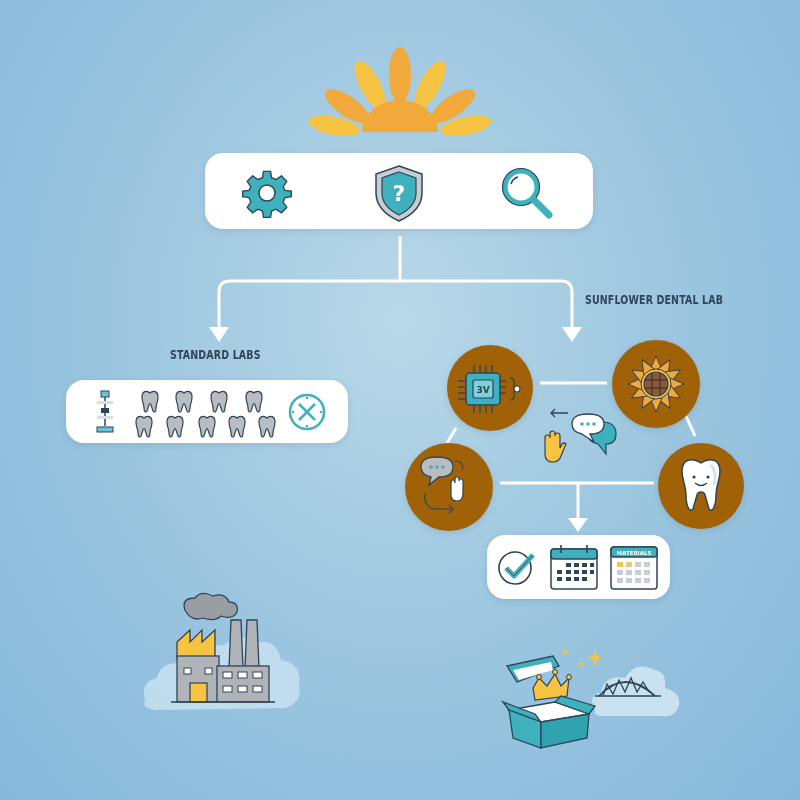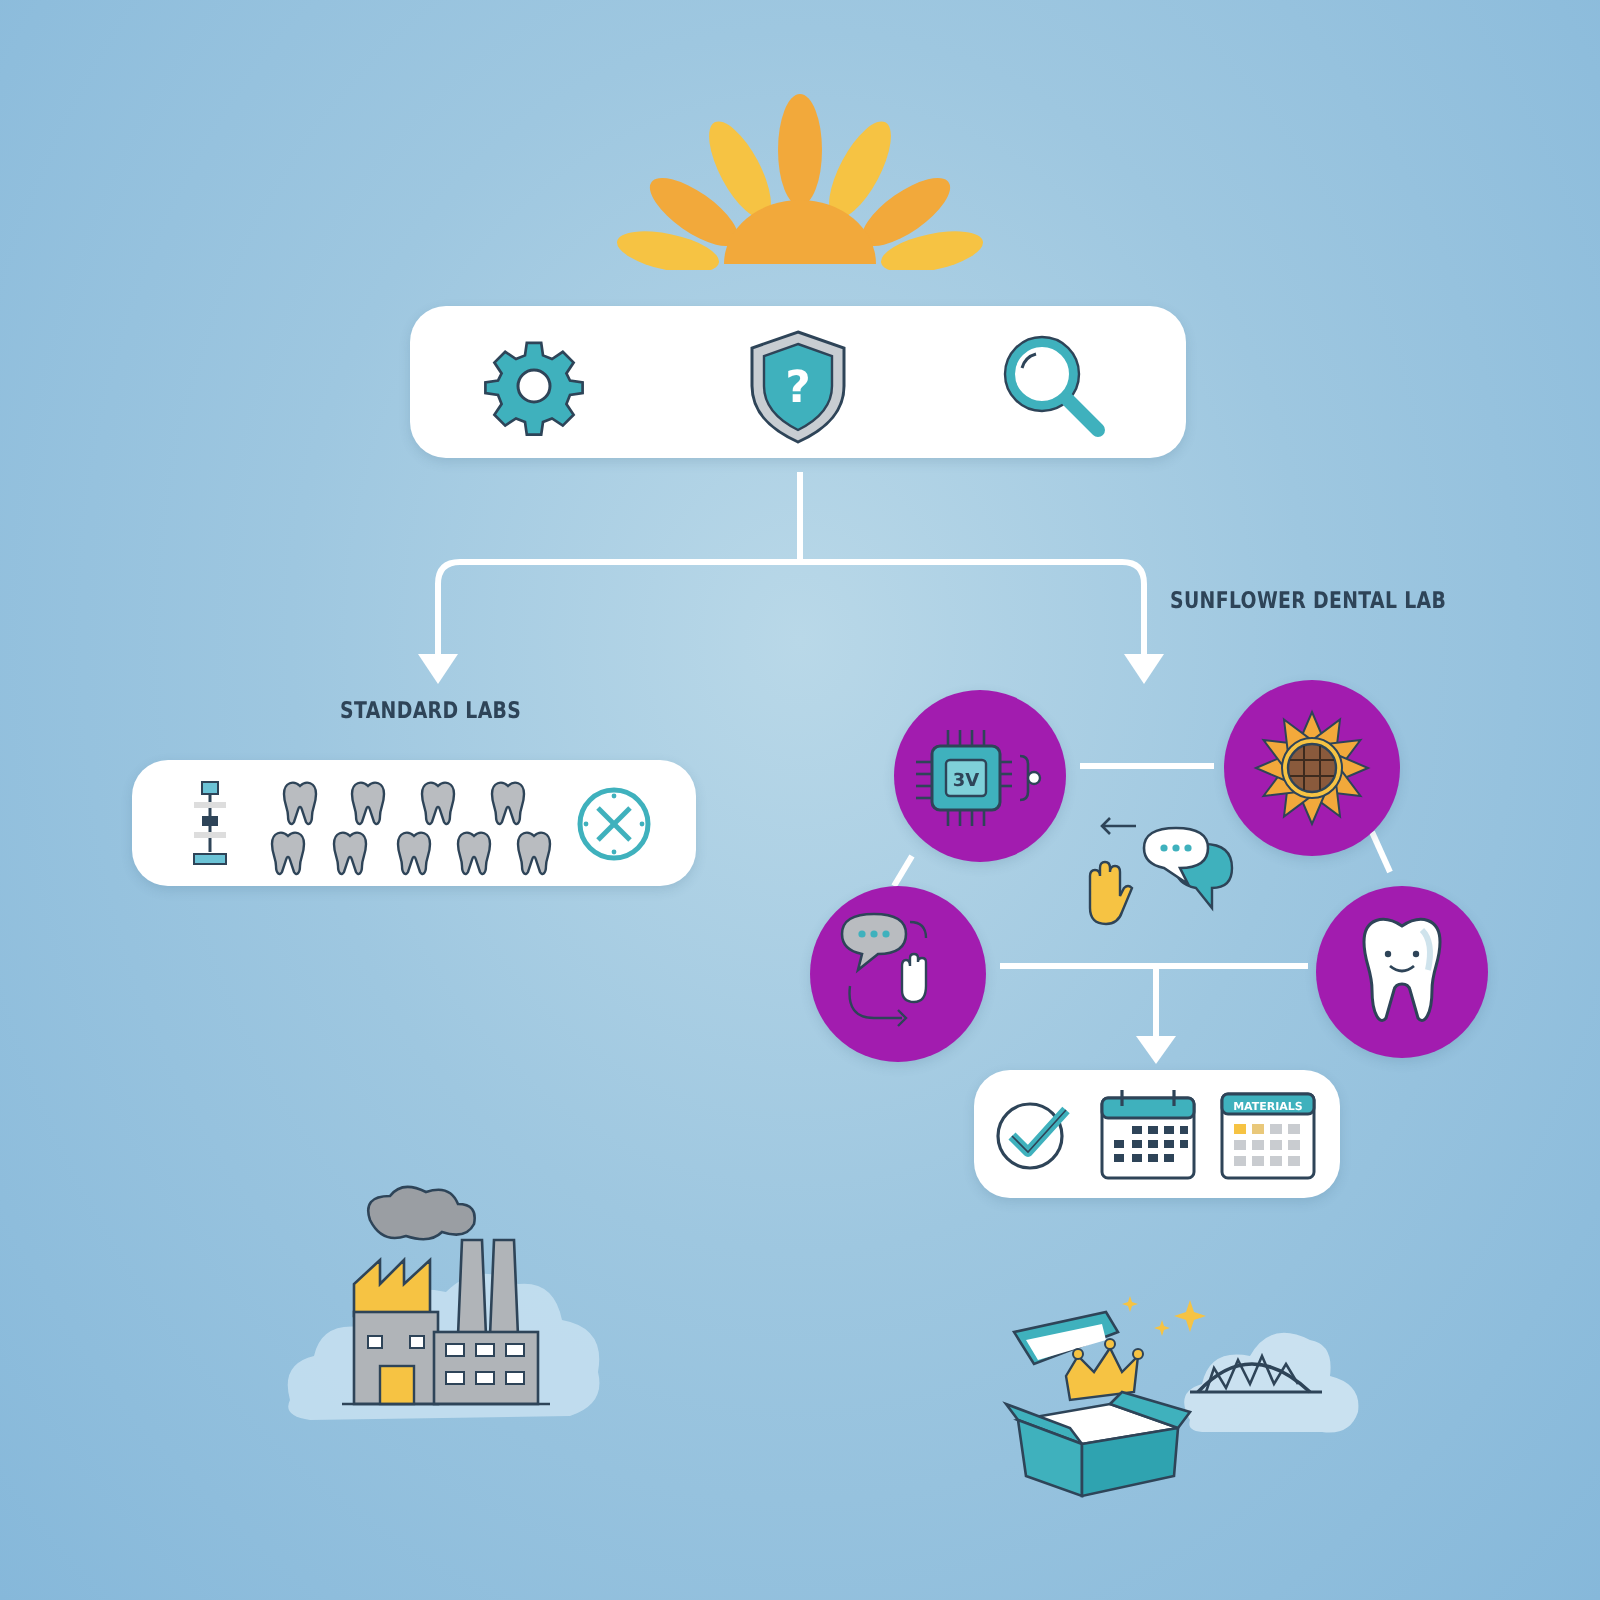--- a/index.html
+++ b/index.html
@@ -3,21 +3,21 @@
 <meta charset="utf-8">
 <style>
   html, body { margin:0; padding:0; }
   body {
     width:800px; height:800px; overflow:hidden; position:relative;
     background: radial-gradient(ellipse at 50% 40%, #b9d8e8 0%, #9ec7e0 45%, #86b8da 100%);
     font-family: "Liberation Sans", sans-serif;
   }
   .abs { position:absolute; }
   .card { position:absolute; background:#fff; border-radius:18px; box-shadow:0 2px 6px rgba(40,80,110,0.15); }
-  .circle { position:absolute; background:#a21caf; border-radius:50%; box-shadow:0 2px 6px rgba(40,80,110,0.15); }
+  .circle { position:absolute; background:#a16207; border-radius:50%; box-shadow:0 2px 6px rgba(40,80,110,0.15); }
   .label {
     position:absolute; font-family:"DejaVu Sans", sans-serif; font-weight:bold;
     color:#2e4458; font-size:11.5px; letter-spacing:0.2px; transform:scaleX(0.82); transform-origin:left center;
     white-space:nowrap;
   }
   svg { display:block; }
 </style>
 </head>
 <body>
 

